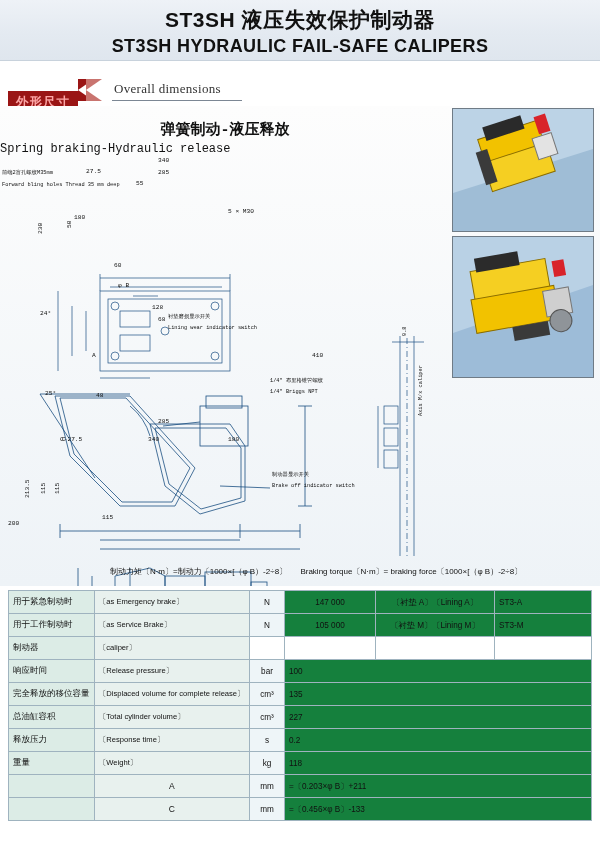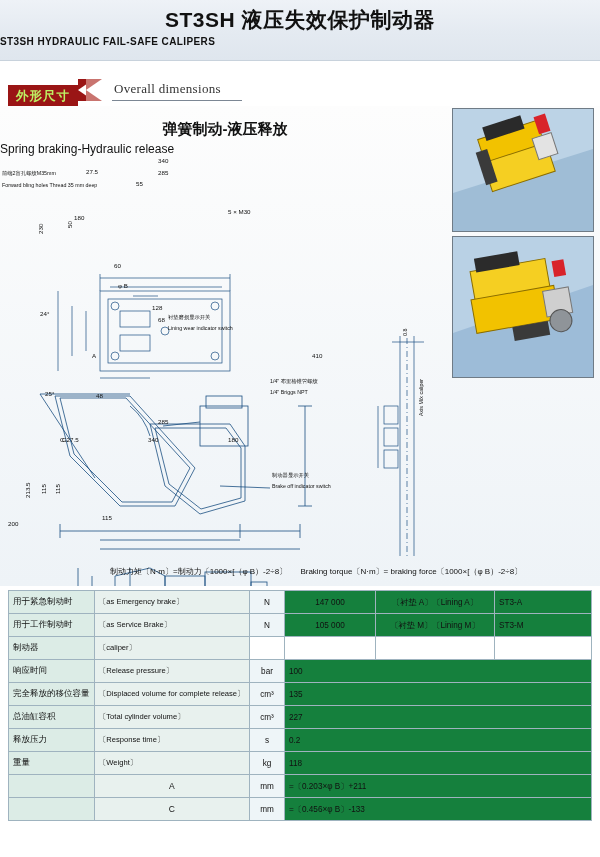--- a/index.html
+++ b/index.html
@@ -17,29 +17,29 @@
   .header{
     position:absolute;left:0;top:0;width:600px;height:60px;
     background:linear-gradient(to bottom,#eef2f7 0%, #e4eaf1 55%, #dfe6ee 100%);
     border-bottom:1px solid #c8d2dc;
   }
   .header .title-cn{
     position:absolute;top:6px;left:0;width:600px;text-align:center;
     font-size:21px;font-weight:bold;letter-spacing:.5px;color:#111;
   }
   .header .title-en{
-    position:absolute;top:36px;left:0;width:600px;
-    font-size:10px;font-weight:bold;letter-spacing:.4px;color:#111;
+    position:absolute;top:36px;left:0;width:600px;text-align:center;
+    font-size:18px;font-weight:bold;letter-spacing:.4px;color:#111;
   }
 
   
   .sec{position:absolute;left:0;top:78px;width:600px;height:26px;}
   .sec .tag{
-    position:absolute;left:8px;top:7px;
-    background:#9a1515;color:#bef264;font-size:12.5px;font-weight:bold;
+    position:absolute;left:8px;top:13px;
+    background:#9a1515;color:#fca5a5;font-size:12.5px;font-weight:bold;
     padding:3px 8px 4px 8px;letter-spacing:1px;
   }
   .sec .tri{
     position:absolute;left:78px;top:1px;width:0;height:0;
     border-top:11px solid #9a1515;border-bottom:11px solid #9a1515;
     border-right:16px solid transparent;
   }
   .sec .tri2{
     position:absolute;left:86px;top:1px;width:0;height:0;
     border-top:11px solid #c9746f;border-bottom:11px solid #c9746f;
@@ -50,20 +50,21 @@
     font-size:13px;color:#333;font-family:"Liberation Serif",serif;letter-spacing:.3px;
   }
   .sec .rule{
     position:absolute;left:112px;top:22px;width:130px;height:1px;background:#7c8794;
   }
 
   
   .draw{
     position:absolute;left:0;top:106px;width:600px;height:480px;
     background:linear-gradient(to bottom,#fdfdfd 0%,#eef3f7 100%);
+    font-family:Liberation Mono, monospace;
   }
   .sub-cn{
     position:absolute;left:0;top:14px;width:450px;text-align:center;
     font-size:15px;font-weight:bold;color:#111;
   }
   .sub-en{
     position:absolute;left:0;top:36px;width:450px;text-align:left;
     font-size:12px;color:#111;
   }
 

